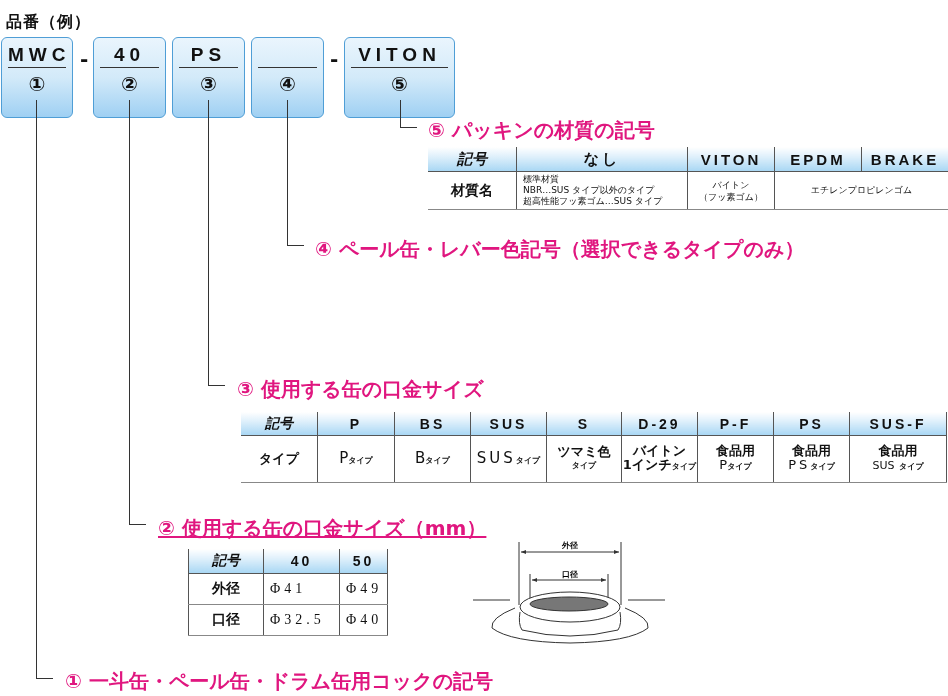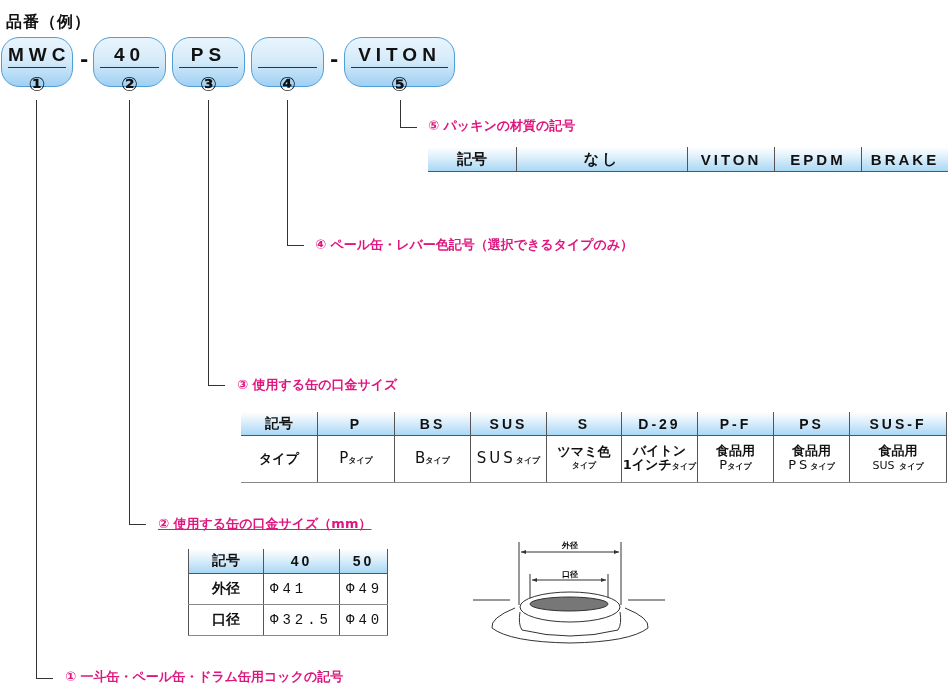--- a/index.html
+++ b/index.html
@@ -1,57 +1,57 @@
 <!DOCTYPE html>
 <html><head>
   <meta charset="utf-8">
   <style>
     html, body { margin: 0; padding: 0; background: #ffffff; }
     body { width: 948px; height: 696px; position: relative; overflow: hidden;
       font-family: "DejaVu Sans", "Liberation Sans", sans-serif; color: #111; }
     .abs { position: absolute; }
     .title { left: 6px; top: 12px; font-size: 16px; font-weight: bold; letter-spacing: 1px; }
 
-    .code-box { position: absolute; top: 37px; height: 50px; border: 1px solid #4f9ed6; border-radius: 18px;
+    .code-box { position: absolute; top: 37px; height: 81px; border: 1px solid #4f9ed6; border-radius: 6px;
       background: linear-gradient(to bottom, #eaf5fd 0%, #d3eaf9 50%, #9fd0f3 100%);
       box-sizing: border-box; }
     .code-box .val { position: absolute; left: 6px; right: 6px; top: 4px; height: 25px; text-align: center;
       font-size: 19px; font-weight: bold; letter-spacing: 5px; border-bottom: 1px solid #333; line-height: 26px; font-family: "Liberation Sans", sans-serif; }
     .code-box .num { position: absolute; left: 0; right: 0; top: 34px; text-align: center; font-size: 20px; font-weight: bold; }
     .dash { position: absolute; top: 47px; font-size: 20px; font-weight: bold; }
 
     .vline { position: absolute; width: 1px; background: #333; }
     .hline { position: absolute; height: 1px; background: #333; }
 
-    .heading { position: absolute; color: #e0167f; font-weight: bold; font-size: 13px; white-space: nowrap; }
+    .heading { position: absolute; color: #e0167f; font-weight: bold; font-size: 20px; white-space: nowrap; }
 
     table.spec { position: absolute; border-collapse: collapse; font-size: 13px; }
     table.spec th { background: linear-gradient(to bottom, #ffffff 0%, #dff0fb 40%, #a9d7f4 100%);
       font-weight: bold; border-left: 1px solid #555; border-bottom: 1px solid #555; padding: 0; text-align: center;
       font-family: "Liberation Sans", sans-serif; letter-spacing: 3px; }
-    table.spec th:first-child { border-left: none; letter-spacing: 0; font-family: "DejaVu Sans", sans-serif; }
+    table.spec th:first-child { border-left: none; letter-spacing: 0; font-family: "DejaVu Sans", sans-serif; font-style: italic; }
     table.spec td { border-left: 1px solid #555; border-bottom: 1px solid #888; padding: 0; text-align: center; vertical-align: middle; }
     table.spec td:first-child { border-left: none; }
     .small { font-size: 8px; }
     .lbl { font-weight: bold; font-size: 14px; }
 
     table.t5 { left: 428px; top: 147px; width: 520px; }
     table.t5 th { height: 24px; font-size: 15px; }
     table.t5 td { height: 37px; }
     .left-lines { text-align: left !important; padding-left: 6px !important; font-size: 9px; line-height: 11px; }
 
     table.t3 { left: 241px; top: 412px; width: 706px; }
     table.t3 th { height: 23px; font-size: 14px; }
     table.t3 td { height: 46px; font-size: 13px; font-weight: bold; line-height: 14px; }
     table.t3 tr > *:last-child { border-right: 1px solid #555; }
 
     table.t2 { left: 188px; top: 549px; width: 200px; border: 1px solid #555; border-top: none; }
     table.t2 th { height: 24px; font-size: 14px; }
     table.t2 td { height: 30px; font-size: 14px; }
-    table.t2 td.v { text-align: left; padding-left: 6px; letter-spacing: 4px; font-family: Liberation Mono, monospace; }
+    table.t2 td.v { text-align: left; padding-left: 6px; letter-spacing: 4px; font-family: Liberation Serif, serif; }
     table.t2 tr > *:last-child { border-right: 1px solid #555; }
 
     .diagram { position: absolute; left: 470px; top: 530px; }
   </style>
 </head>
 <body>
 
 <div class="abs title">品番（例）</div>
 
 <div class="code-box" style="left:1px;width:72px;">
@@ -90,20 +90,33 @@
 
 <div class="heading" style="left:428px;top:117px;">⑤ パッキンの材質の記号</div>
 <table class="spec t5">
   <tbody>
       <tr>
     <th style="width:88px;">記号</th>
     <th style="width:170px;margin-left:38px;">なし</th>
     <th style="width:86px;">VITON</th>
     <th style="width:86px;">EPDM</th>
     <th>BRAKE</th>
+  </tr>
+  <tr>
+    <td class="lbl">材質名</td>
+    <td class="left-lines">
+      <div>標準材質</div>
+      <div>NBR…SUS タイプ以外のタイプ</div>
+      <div>超高性能フッ素ゴム…SUS タイプ</div>
+    </td>
+    <td style="font-size:9px;line-height:12px;">
+      <div>バイトン</div>
+      <div>（フッ素ゴム）</div>
+    </td>
+    <td colspan="2" style="font-size:9px;">エチレンプロピレンゴム</td>
   </tr>
 </tbody>
   </table>
 
 <div class="heading" style="left:315px;top:236px;">④ ペール缶・レバー色記号（選択できるタイプのみ）</div>
 
 <div class="heading" style="left:237px;top:376px;">③ 使用する缶の口金サイズ</div>
 <table class="spec t3">
   <tbody>
       <tr>

